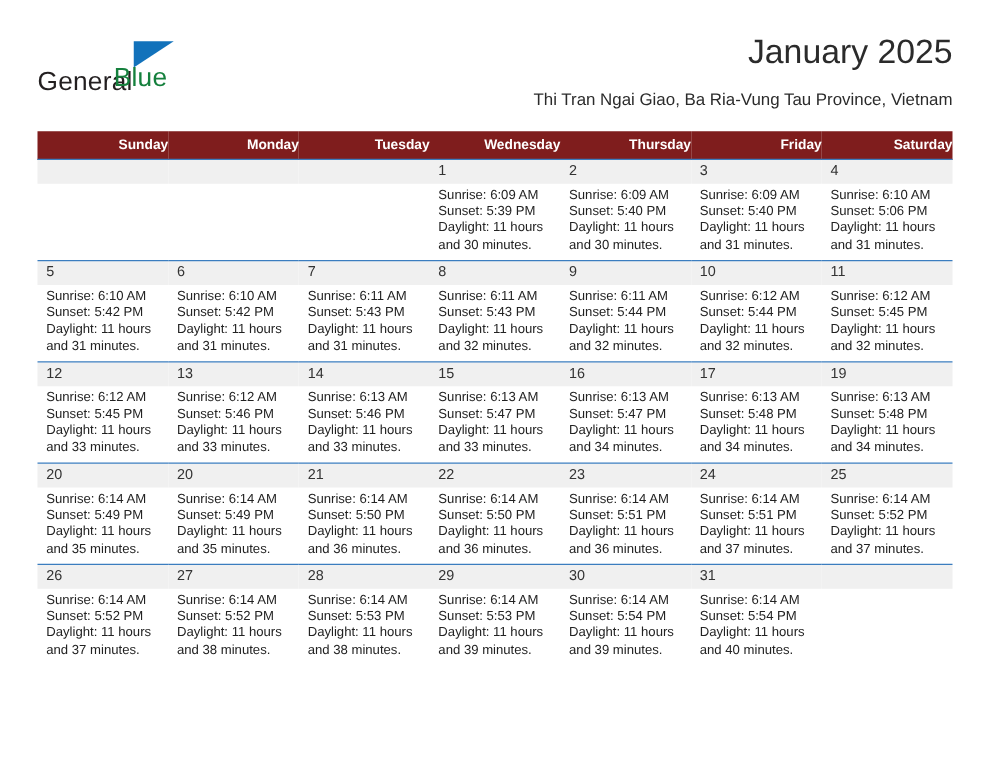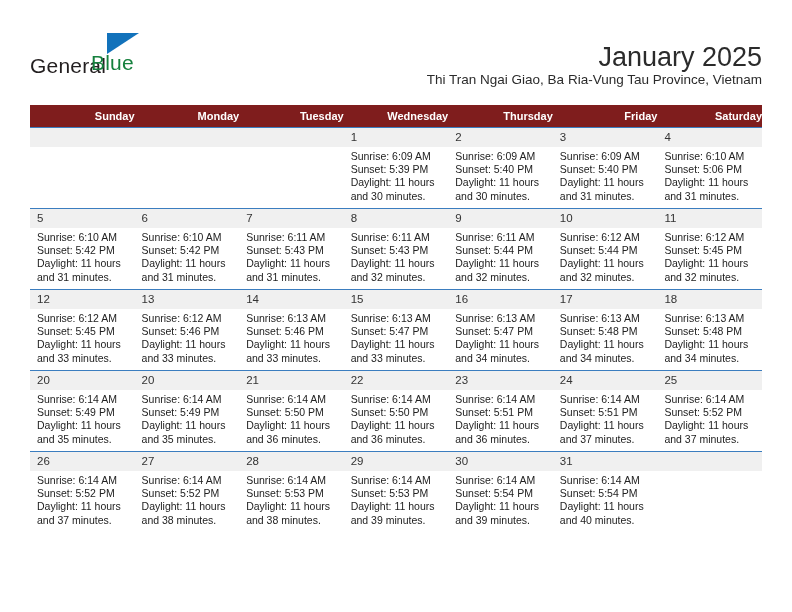--- a/index.html
+++ b/index.html
@@ -65,21 +65,20 @@
     font-family: "Liberation Sans", sans-serif;
   }
   .title {
     position: absolute;
     right: 0;
     top: 0;
     font-size: 27px;
     color: #2b2b2b;
     text-align: left;
     white-space: nowrap;
-    margin-top: 16px;
   }
   .subtitle {
     position: absolute;
     right: 0;
     top: 46px;
     font-size: 13.5px;
     color: #2b2b2b;
     text-align: center;
     white-space: nowrap;
   }
@@ -323,21 +322,21 @@
           <td>
             <span class="daynum">17</span>
             <div class="info">
               <div>Sunrise: 6:13 AM</div>
               <div>Sunset: 5:48 PM</div>
               <div>Daylight: 11 hours</div>
               <div>and 34 minutes.</div>
             </div>
           </td>
           <td>
-            <span class="daynum">18</span>
+            <span class="daynum">19</span>
             <div class="info">
               <div>Sunrise: 6:13 AM</div>
               <div>Sunset: 5:48 PM</div>
               <div>Daylight: 11 hours</div>
               <div>and 34 minutes.</div>
             </div>
           </td>
         </tr>
         <tr>
           <td>

